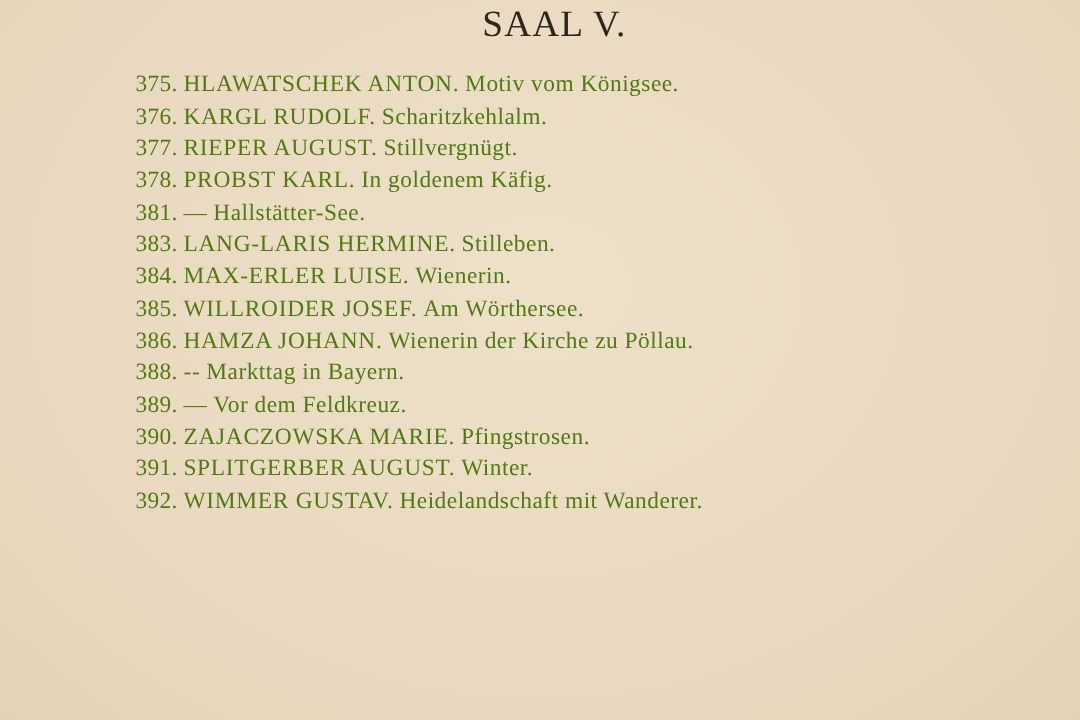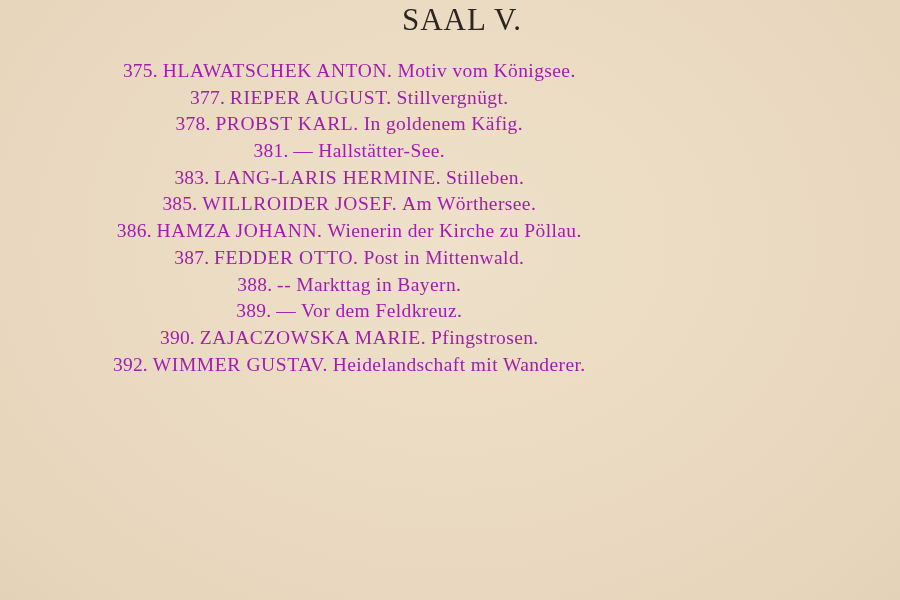--- a/index.html
+++ b/index.html
@@ -42,47 +42,48 @@
     margin: 0;
     padding: 0;
     list-style: none;
   }
   .entry {
     height: 26.7px;
     line-height: 26.7px;
     font-family: "Liberation Serif", "DejaVu Serif", serif;
     font-size: 19.5px;
     white-space: nowrap;
-    color: #a21caf;
-    text-align: center;
+    color: #4d7c0f;
   }
   .num {
     display: inline-block;
     letter-spacing: 0.2px;
   }
   .artist {
     letter-spacing: 0.6px;
   }
   .work {
     letter-spacing: 0.4px;
   }
 </style>
 </head>
 <body>
 
 <div class="page">
   <div class="title">SAAL V.</div>
 
   <ul class="entries">
     <li class="entry"><span class="num">375.</span> <span class="artist">HLAWATSCHEK ANTON.</span> <span class="work">Motiv vom Königsee.</span></li>
+    <li class="entry"><span class="num">376.</span> <span class="artist">KARGL RUDOLF.</span> <span class="work">Scharitzkehlalm.</span></li>
     <li class="entry"><span class="num">377.</span> <span class="artist">RIEPER AUGUST.</span> <span class="work">Stillvergnügt.</span></li>
     <li class="entry"><span class="num">378.</span> <span class="artist">PROBST KARL.</span> <span class="work">In goldenem Käfig.</span></li>
     <li class="entry"><span class="num">381.</span> <span class="artist">—</span> <span class="work">Hallstätter-See.</span></li>
     <li class="entry"><span class="num">383.</span> <span class="artist">LANG-LARIS HERMINE.</span> <span class="work">Stilleben.</span></li>
+    <li class="entry"><span class="num">384.</span> <span class="artist">MAX-ERLER LUISE.</span> <span class="work">Wienerin.</span></li>
     <li class="entry"><span class="num">385.</span> <span class="artist">WILLROIDER JOSEF.</span> <span class="work">Am Wörthersee.</span></li>
     <li class="entry"><span class="num">386.</span> <span class="artist">HAMZA JOHANN.</span> <span class="work">Wienerin der Kirche zu Pöllau.</span></li>
-    <li class="entry"><span class="num">387.</span> <span class="artist">FEDDER OTTO.</span> <span class="work">Post in Mittenwald.</span></li>
     <li class="entry"><span class="num">388.</span> <span class="artist">--</span> <span class="work">Markttag in Bayern.</span></li>
     <li class="entry"><span class="num">389.</span> <span class="artist">—</span> <span class="work">Vor dem Feldkreuz.</span></li>
     <li class="entry"><span class="num">390.</span> <span class="artist">ZAJACZOWSKA MARIE.</span> <span class="work">Pfingstrosen.</span></li>
+    <li class="entry"><span class="num">391.</span> <span class="artist">SPLITGERBER AUGUST.</span> <span class="work">Winter.</span></li>
     <li class="entry"><span class="num">392.</span> <span class="artist">WIMMER GUSTAV.</span> <span class="work">Heidelandschaft mit Wanderer.</span></li>
   </ul>
 </div>
 
 </body></html>

